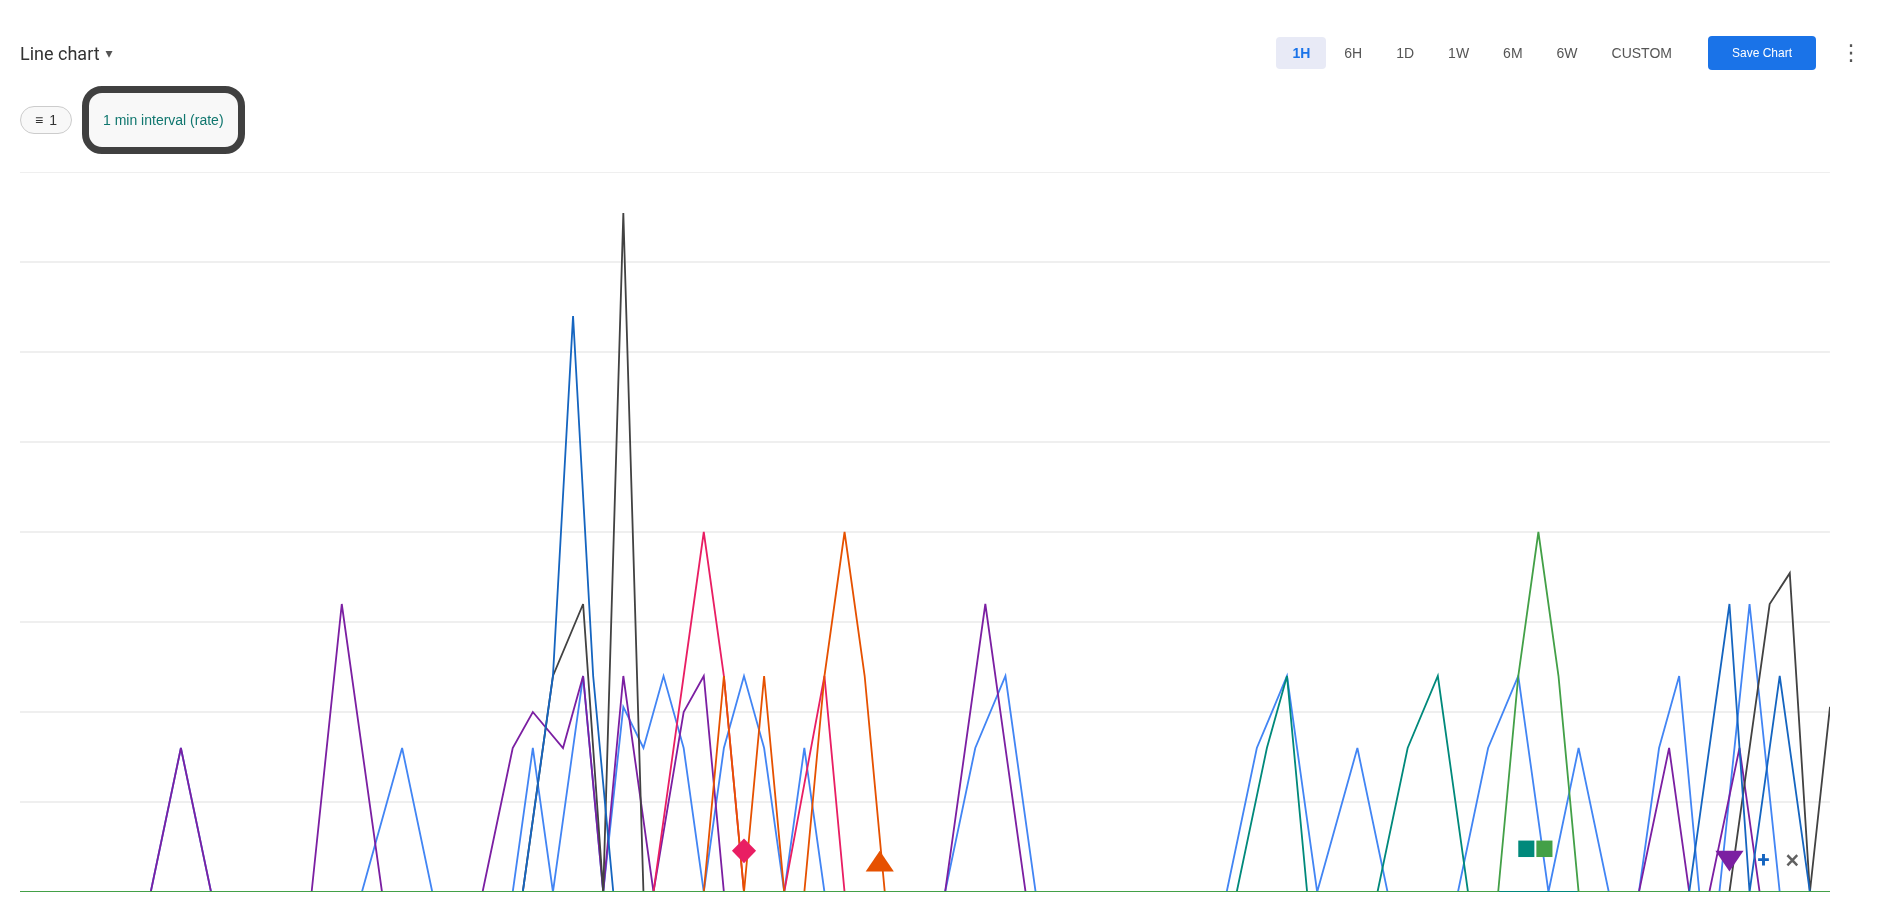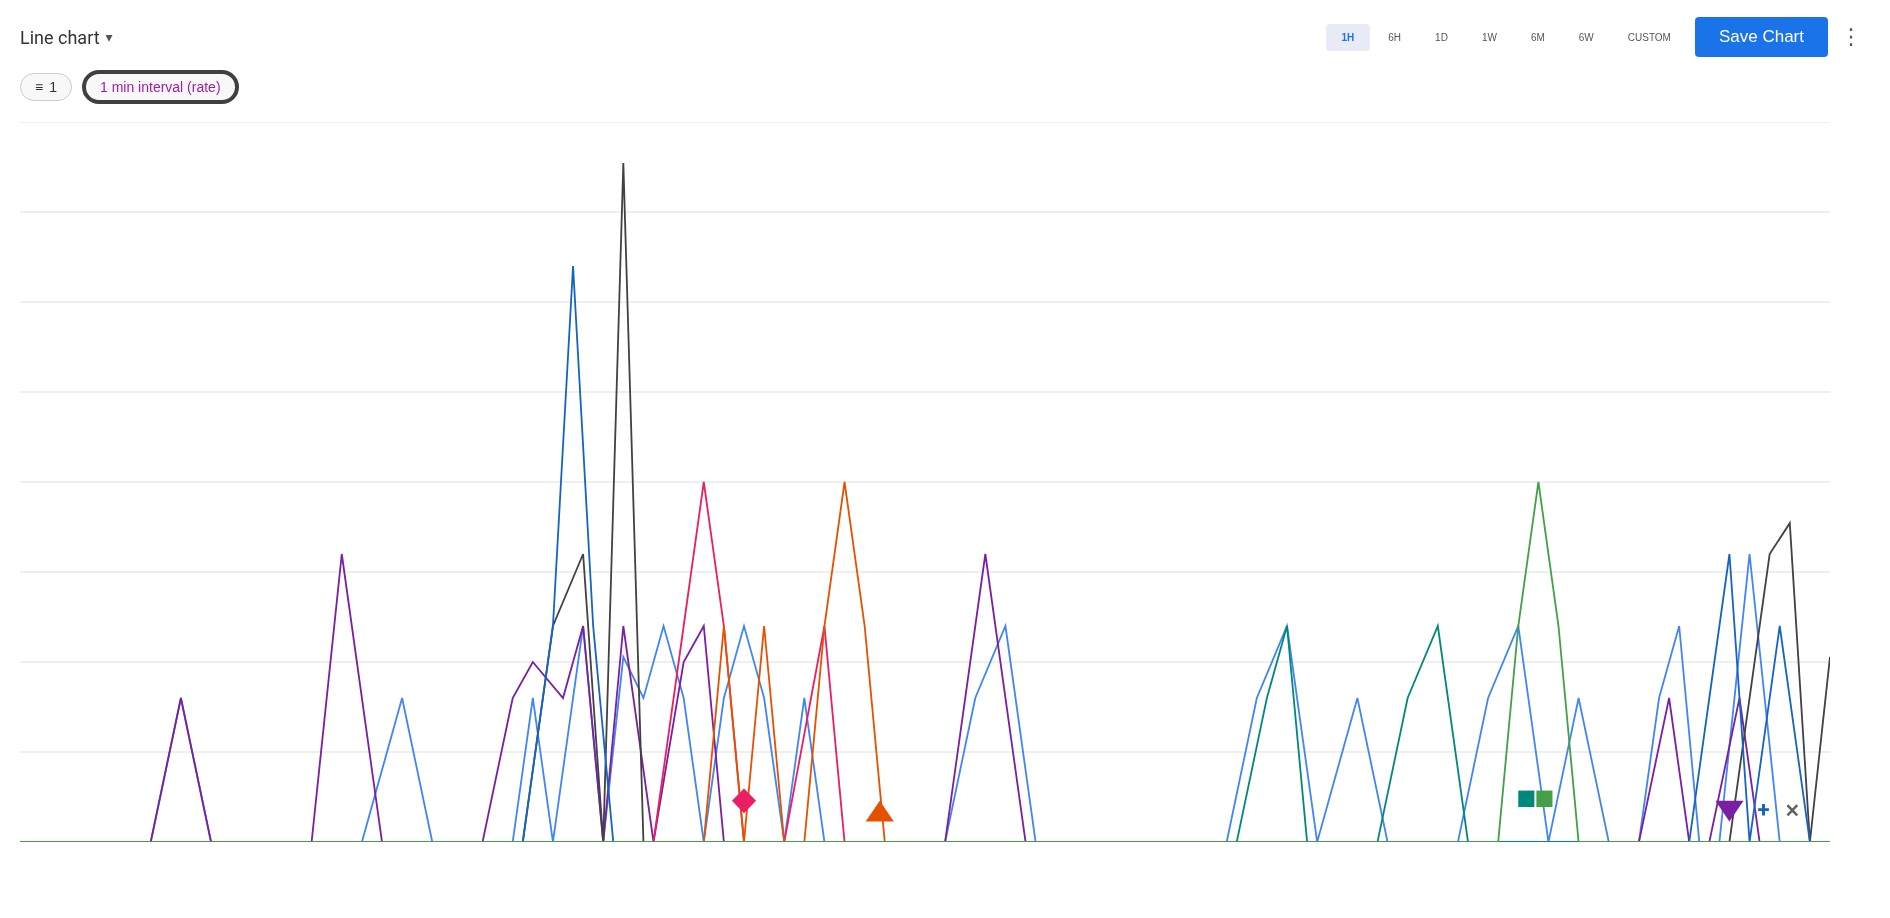--- a/index.html
+++ b/index.html
@@ -7,21 +7,22 @@
       font-family: 'Roboto', Arial, sans-serif;
       background: #fff;
       color: #333;
       width: 1890px;
       height: 918px;
       overflow: hidden;
     }
     .header {
       display: flex;
       align-items: center;
-      padding: 16px 20px 8px 20px;
+      padding: 32px 20px 8px 20px;
+      gap: 12px;
     }
     .chart-type-selector {
       display: flex;
       align-items: center;
       gap: 6px;
       font-size: 18px;
       font-weight: 400;
       cursor: pointer;
     }
     .dropdown-arrow {
@@ -31,38 +32,38 @@
     .spacer { flex: 1; }
     .time-controls {
       display: flex;
       align-items: center;
       gap: 2px;
     }
     .time-btn {
       padding: 8px 16px;
       border: none;
       background: transparent;
-      font-size: 10px;
+      font-size: 14px;
       color: #555;
       cursor: pointer;
       border-radius: 4px;
       font-weight: 500;
     }
     .time-btn.active {
       background: #e8eaf6;
       color: #1a73e8;
       font-weight: 600;
     }
     .save-chart-btn {
       background: #1a73e8;
       color: #fff;
       border: none;
       border-radius: 4px;
       padding: 10px 24px;
-      font-size: 17px;
+      font-size: 12px;
       font-weight: 500;
       cursor: pointer;
       margin-left: 8px;
     }
     .more-btn {
       background: transparent;
       border: none;
       font-size: 22px;
       color: #555;
       cursor: pointer;
@@ -81,27 +82,27 @@
       gap: 6px;
       border: 1px solid #ccc;
       border-radius: 20px;
       padding: 5px 14px;
       font-size: 14px;
       background: #f8f8f8;
       cursor: pointer;
       color: #333;
     }
     .interval-btn {
-      border: 4px solid #404040;
+      border: 7px solid #404040;
       border-radius: 20px;
-      padding: 5px 14px;
+      padding: 19px 14px;
       font-size: 14px;
       background: #f8f8f8;
       cursor: pointer;
-      color: #a21caf;
+      color: #0f766e;
     }
     .chart-container {
       position: relative;
       width: 1890px;
       height: 780px;
       padding: 10px 60px 50px 20px;
     }
     .chart-area {
       position: relative;
       width: 100%;

